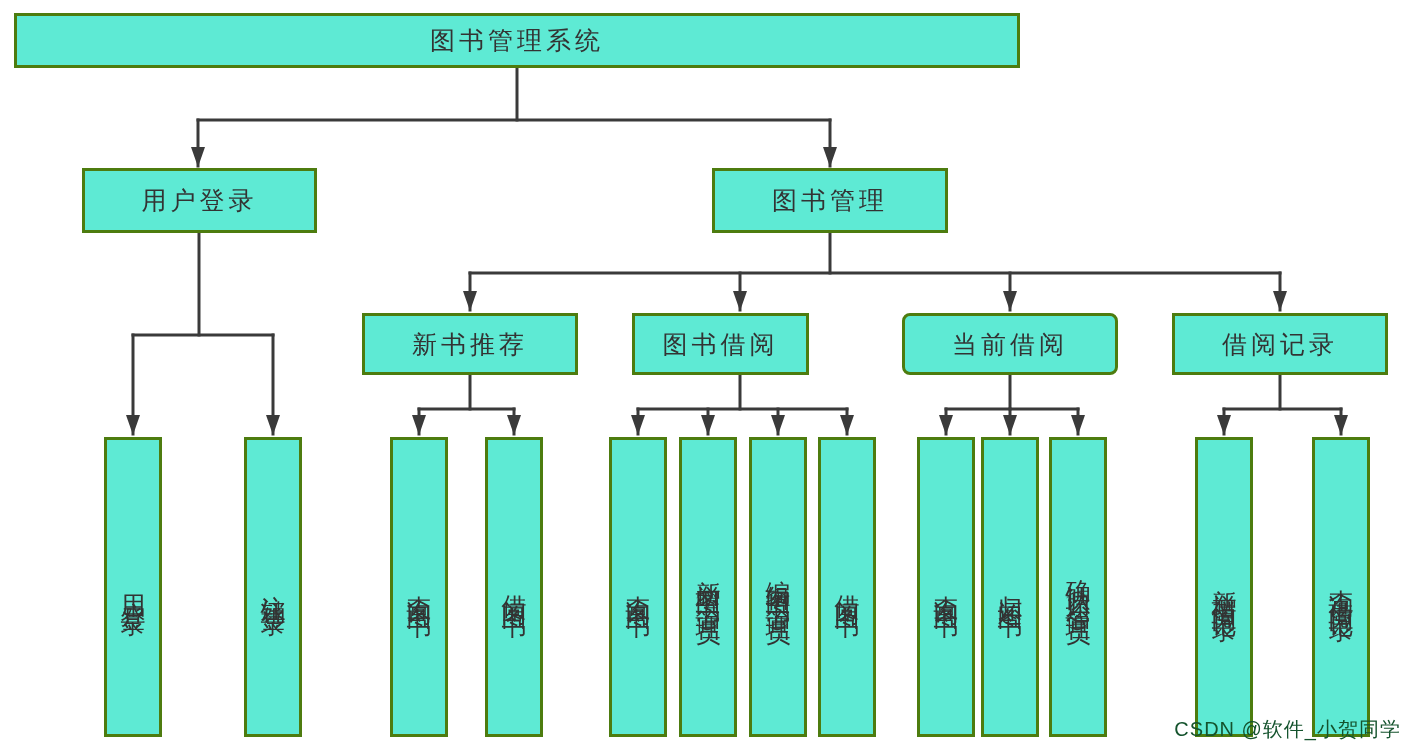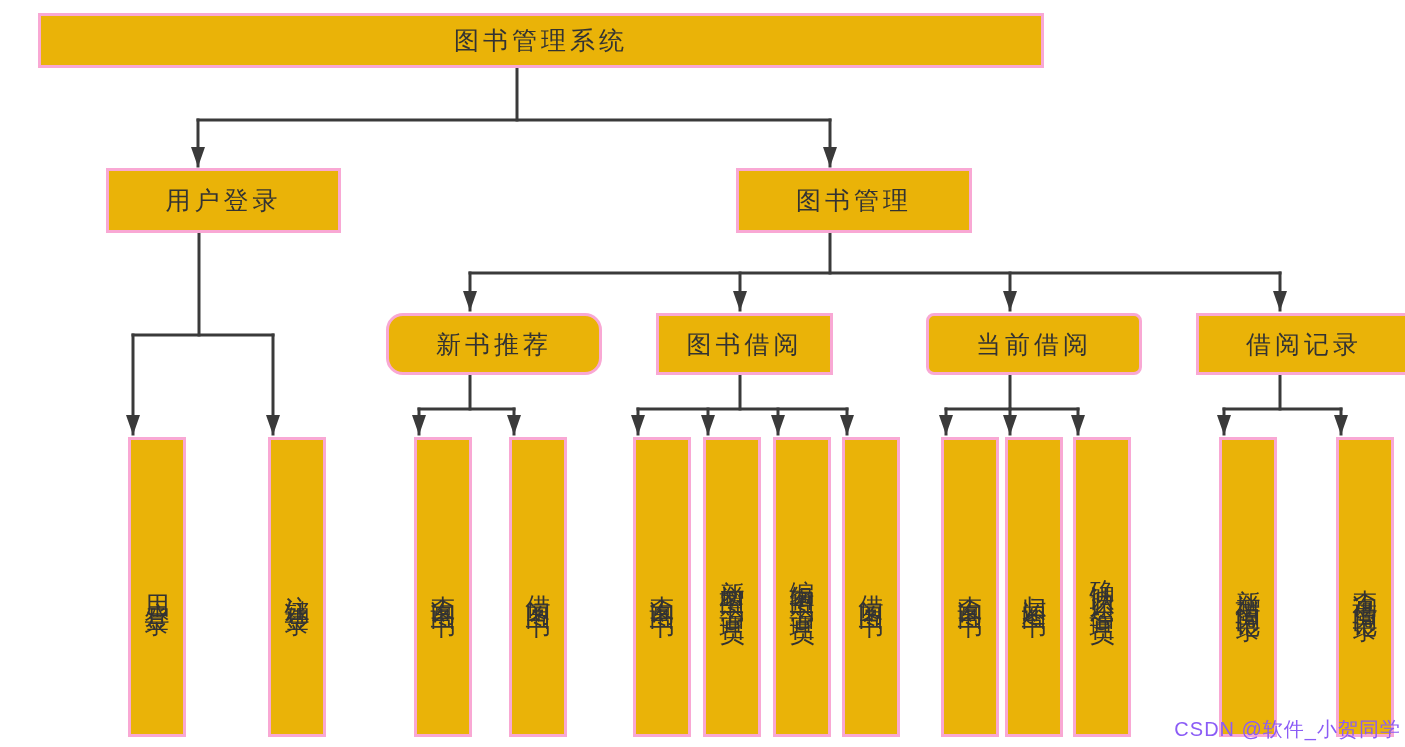--- a/index.html
+++ b/index.html
@@ -18,28 +18,27 @@
   #connector-layer {
     position: absolute;
     left: 0;
     top: 0;
     width: 1405px;
     height: 747px;
   }
   .node {
     position: absolute;
     box-sizing: border-box;
-    background: #eab308;
-    border: 3px solid #f9a8d4;
+    background: #5eead4;
+    border: 3px solid #4d7c0f;
     color: #333333;
     display: flex;
     align-items: center;
     justify-content: center;
     text-align: center;
-    margin-left: 24px;
   }
   .hlabel {
     font-size: 25px;
     letter-spacing: 4px;
     white-space: nowrap;
   }
   .leaf {
     border-width: 3px;
   }
   .vlabel {
@@ -49,21 +48,21 @@
     letter-spacing: 6px;
     line-height: 1;
     white-space: nowrap;
   }
   #watermark {
     position: absolute;
     right: 4px;
     bottom: 4px;
     font-size: 20px;
     letter-spacing: 1px;
-    color: #8b5cf6;
+    color: #14532d;
     white-space: nowrap;
   }
 </style>
 </head>
 <body>
 
 <div id="canvas">
 
   <svg id="connector-layer" viewBox="0 0 1405 747" xmlns="http://www.w3.org/2000/svg">
     <defs>
@@ -131,21 +130,21 @@
     <span class="hlabel">图书管理系统</span>
   </div>
 
   <div class="node" style="left:82px; top:168px; width:235px; height:65px;">
     <span class="hlabel">用户登录</span>
   </div>
   <div class="node" style="left:712px; top:168px; width:236px; height:65px;">
     <span class="hlabel">图书管理</span>
   </div>
 
-  <div class="node" style="left:362px; top:313px; width:216px; height:62px;border-radius:17px;">
+  <div class="node" style="left:362px; top:313px; width:216px; height:62px;">
     <span class="hlabel">新书推荐</span>
   </div>
   <div class="node" style="left:632px; top:313px; width:177px; height:62px;">
     <span class="hlabel">图书借阅</span>
   </div>
   <div class="node" style="left:902px; top:313px; width:216px; height:62px;border-radius:8px;">
     <span class="hlabel">当前借阅</span>
   </div>
   <div class="node" style="left:1172px; top:313px; width:216px; height:62px;">
     <span class="hlabel">借阅记录</span>

